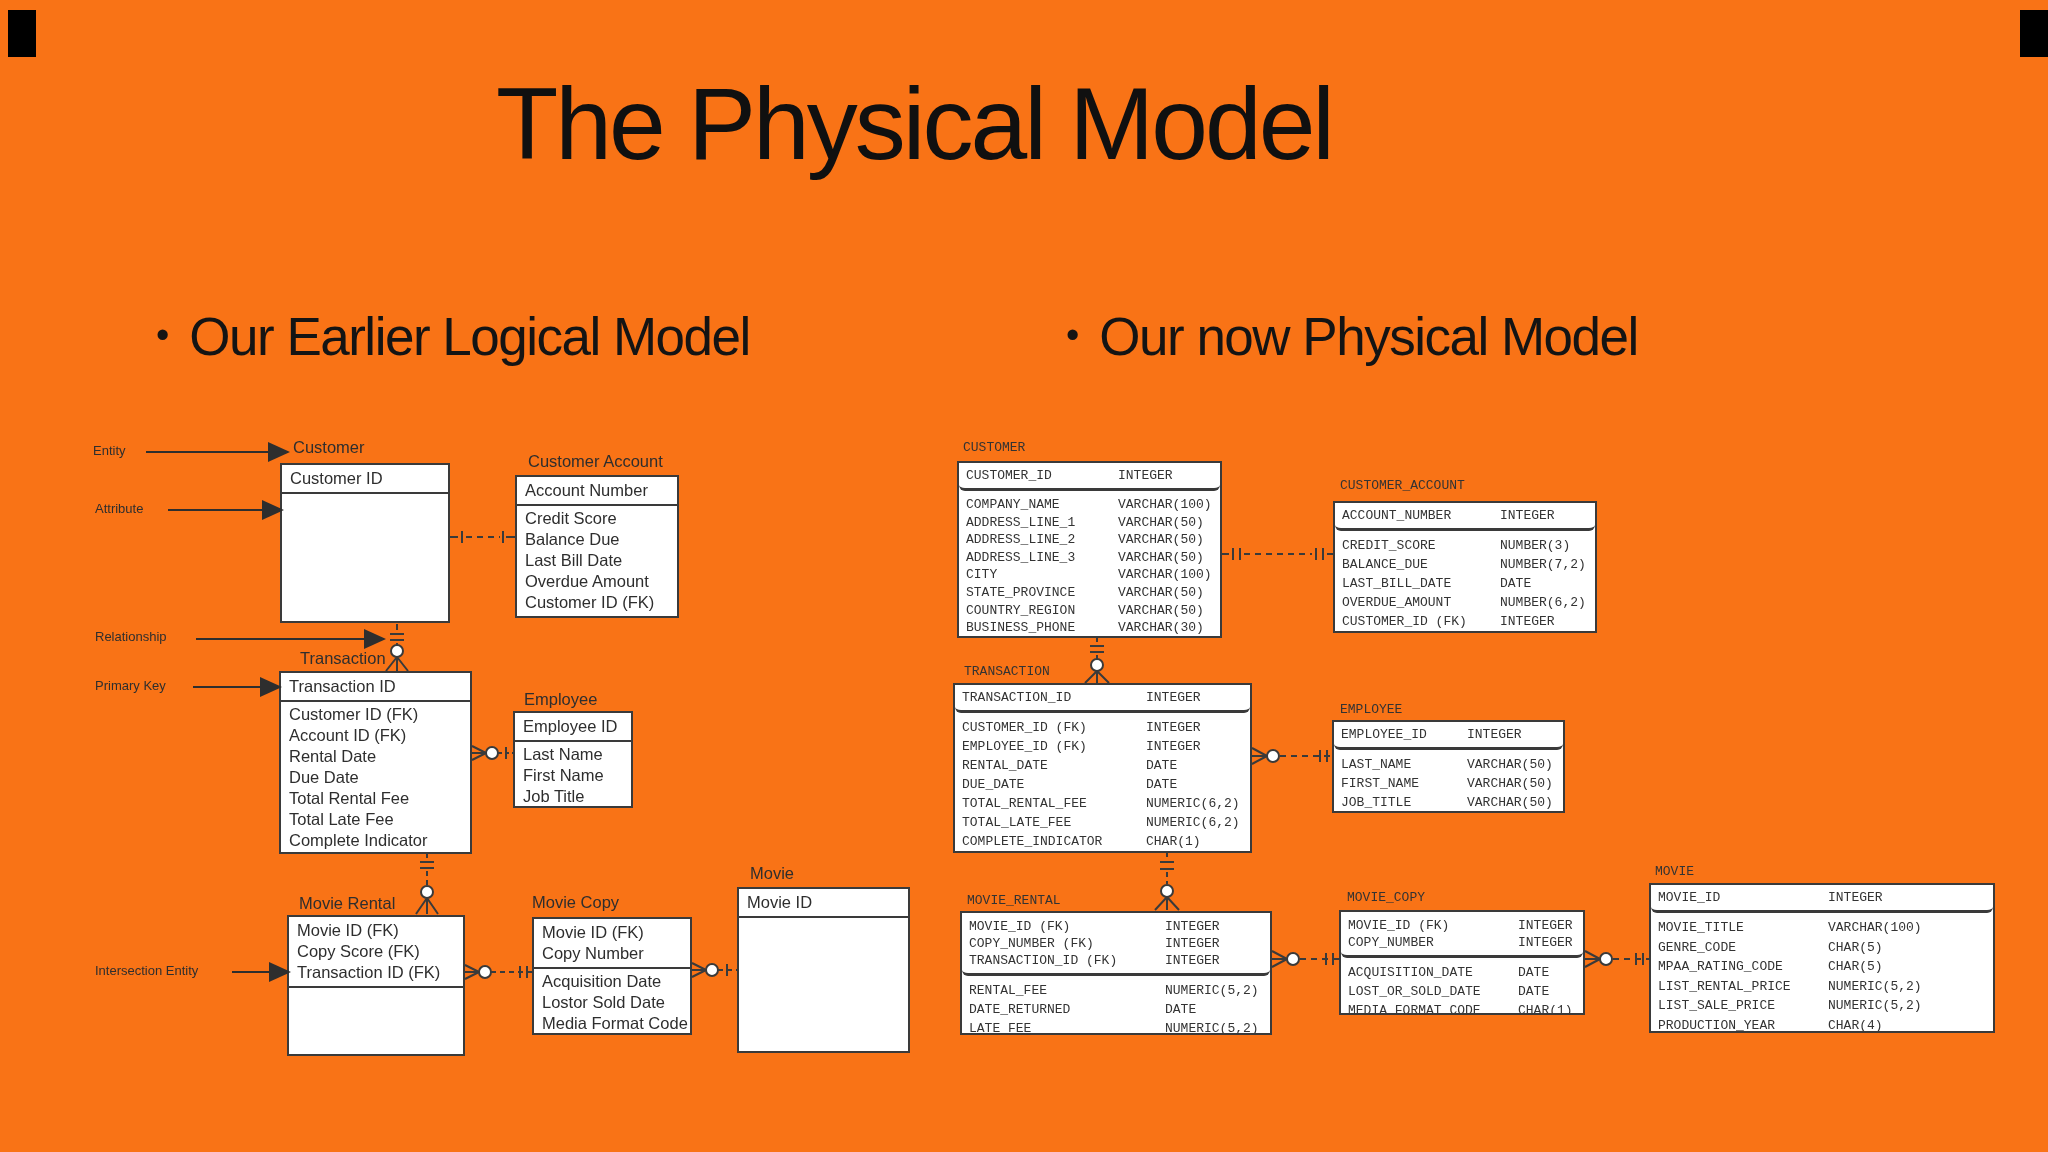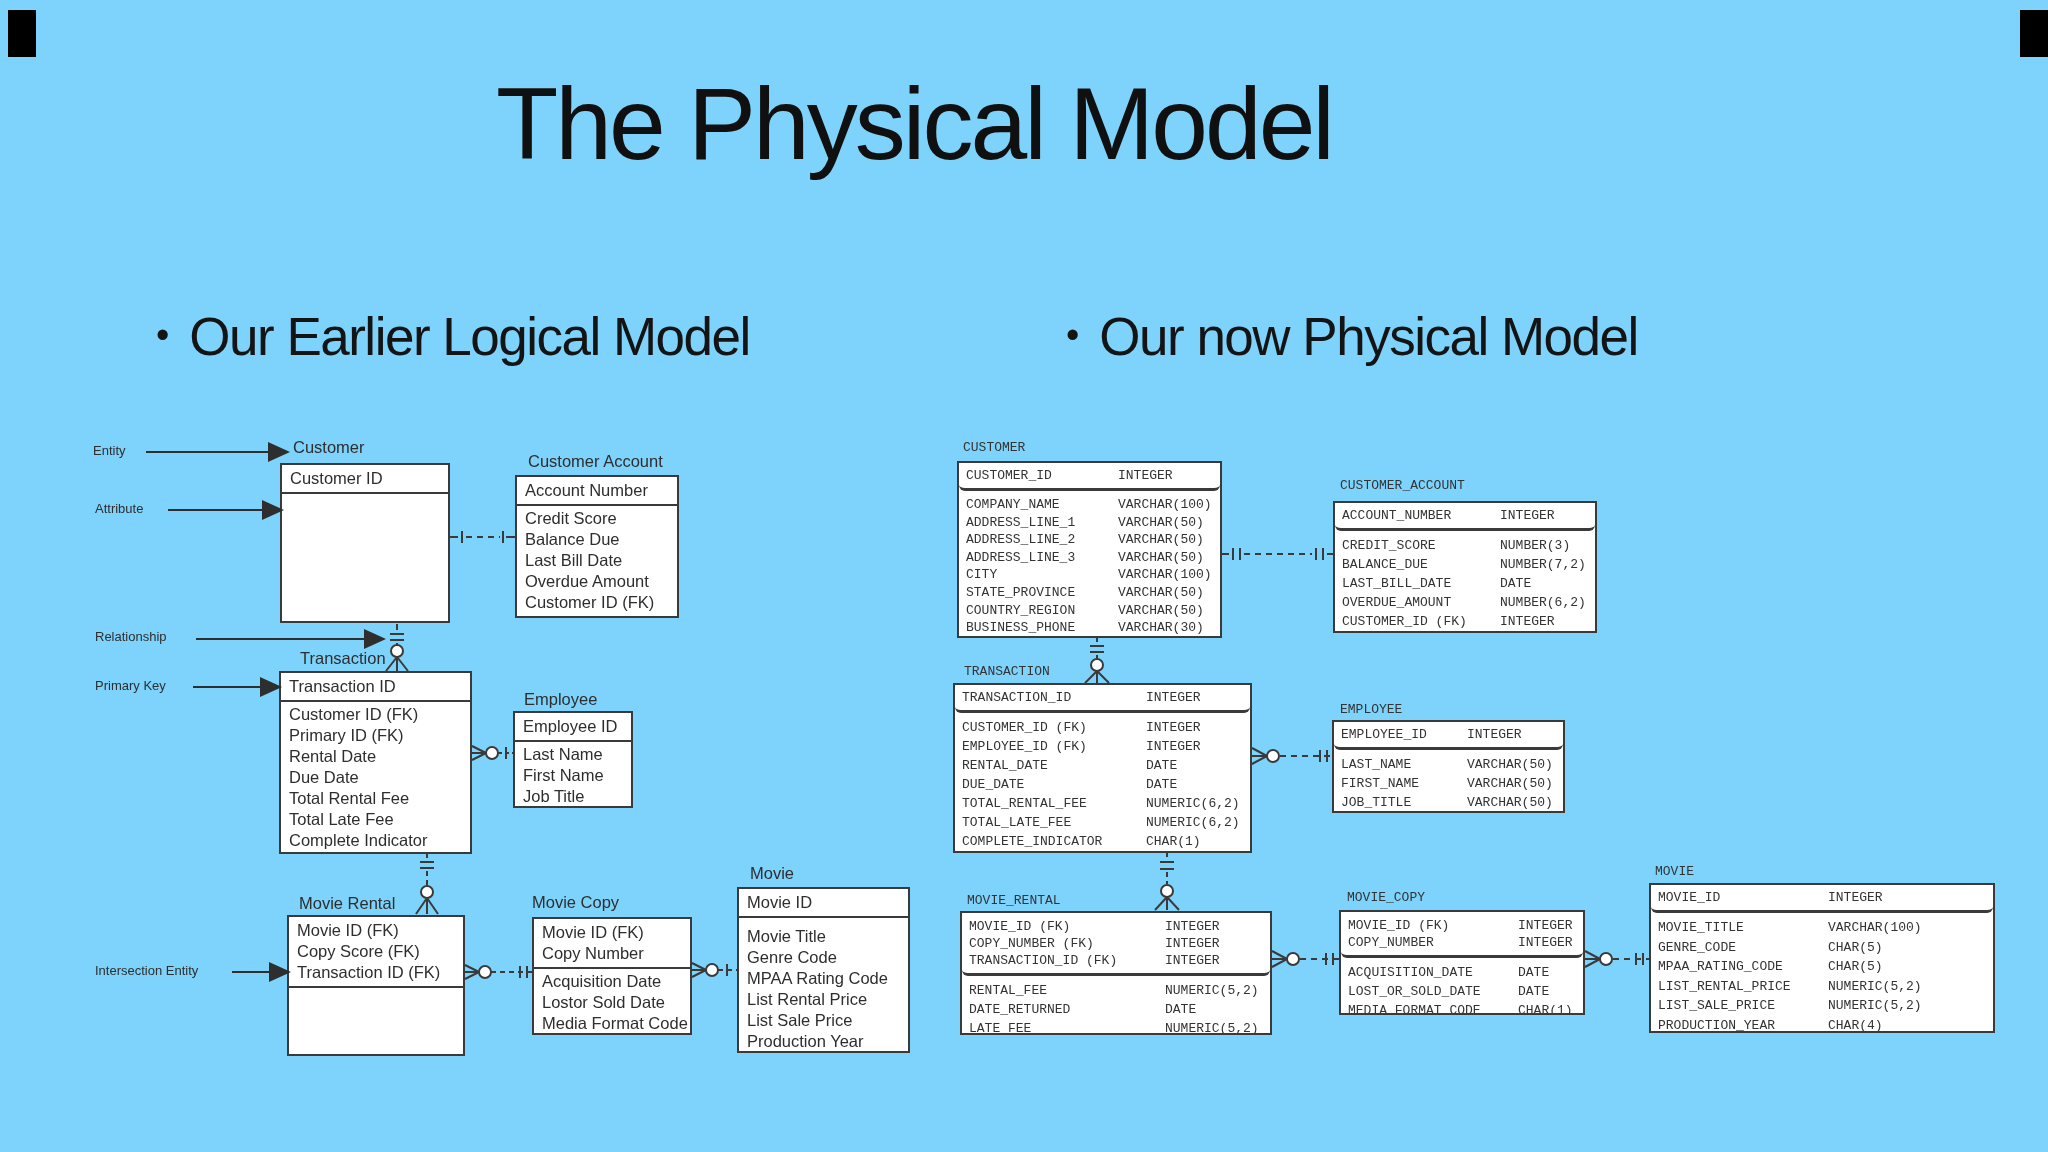--- a/index.html
+++ b/index.html
@@ -1,17 +1,17 @@
 <!DOCTYPE html>
 <html><head>
 <meta charset="utf-8">
 <style>
   html,body{margin:0;padding:0;width:2048px;height:1152px;background:#fff;overflow:hidden;
             font-family:"Liberation Sans",sans-serif;}
-  .stage{position:absolute;left:0;top:0;width:2048px;height:1152px;background:#7dd3fc;}
+  .stage{position:absolute;left:0;top:0;width:2048px;height:1152px;background:#f97316;}
 
   .corner-mark{position:absolute;top:10px;width:28px;height:47px;background:#000;}
 
   .slide-title{position:absolute;left:914px;top:66px;transform:translateX(-50%);
                font-size:102px;letter-spacing:-3px;color:#101010;white-space:nowrap;}
 
   .bullet{position:absolute;font-size:53px;letter-spacing:-1.5px;color:#141414;white-space:nowrap;}
   .bullet .bchar{font-size:38px;vertical-align:7px;margin-right:20px;letter-spacing:0;}
 
   .note-label{position:absolute;font-size:13px;color:#2e2e2e;white-space:nowrap;}
@@ -83,21 +83,21 @@
         </div>
     </div>
 
     <div class="ltitle" style="left:300px;top:649px">Transaction</div>
     <div class="lbox" style="left:279px;top:671px;width:193px;height:183px">
       <div class="sec pk">
           <div class="lrow"><span class="c0">Transaction ID</span></div>
         </div>
       <div class="sec">
           <div class="lrow"><span class="c0">Customer ID (FK)</span></div>
-          <div class="lrow"><span class="c0">Primary ID (FK)</span></div>
+          <div class="lrow"><span class="c0">Account ID (FK)</span></div>
           <div class="lrow"><span class="c0">Rental Date</span></div>
           <div class="lrow"><span class="c0">Due Date</span></div>
           <div class="lrow"><span class="c0">Total Rental Fee</span></div>
           <div class="lrow"><span class="c0">Total Late Fee</span></div>
           <div class="lrow"><span class="c0">Complete Indicator</span></div>
         </div>
     </div>
 
     <div class="ltitle" style="left:524px;top:690px">Employee</div>
     <div class="lbox" style="left:513px;top:711px;width:120px;height:97px">
@@ -130,28 +130,20 @@
           <div class="lrow"><span class="c0">Acquisition Date</span></div>
           <div class="lrow"><span class="c0">Lostor Sold Date</span></div>
           <div class="lrow"><span class="c0">Media Format Code</span></div>
         </div>
     </div>
 
     <div class="ltitle" style="left:750px;top:864px">Movie</div>
     <div class="lbox" style="left:737px;top:887px;width:173px;height:166px">
       <div class="sec pk">
           <div class="lrow"><span class="c0">Movie ID</span></div>
-        </div>
-      <div class="sec" style="padding-top:8px">
-          <div class="lrow"><span class="c0">Movie Title</span></div>
-          <div class="lrow"><span class="c0">Genre Code</span></div>
-          <div class="lrow"><span class="c0">MPAA Rating Code</span></div>
-          <div class="lrow"><span class="c0">List Rental Price</span></div>
-          <div class="lrow"><span class="c0">List Sale Price</span></div>
-          <div class="lrow"><span class="c0">Production Year</span></div>
         </div>
     </div>
   </div>
 
   <div>
 
     <div class="ptitle" style="left:963px;top:440px">CUSTOMER</div>
     <div class="pbox" style="left:957px;top:461px;width:265px;height:177px;--tc:152px;--alh:17.6px">
       <div class="sec pk">
           <div class="prow">

